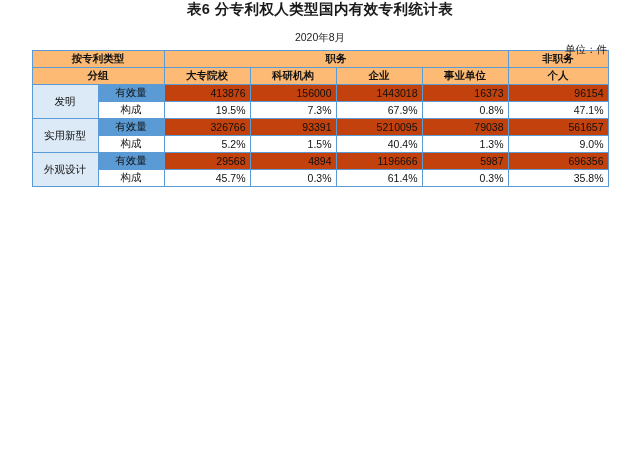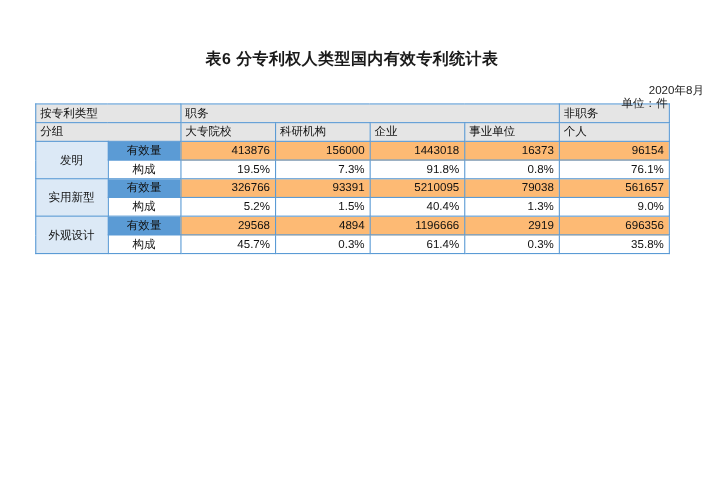--- a/index.html
+++ b/index.html
@@ -18,30 +18,29 @@
     position: relative;
     width: 640px;
     height: 452px;
     background: #ffffff;
   }
   .doc-title {
     text-align: center;
     font-size: 14.5px;
     font-weight: bold;
     color: #1a1a1a;
-    margin-top: 44px;
     letter-spacing: 0.4px;
   }
   .subtitle-row {
     position: relative;
     margin-top: 12px;
     height: 16px;
   }
   .period {
-    text-align: right;
+    text-align: center;
     font-size: 10.5px;
     color: #222;
   }
   .unit {
     position: absolute;
     right: 33px;
     top: 12px;
     font-size: 10.5px;
     color: #222;
   }
@@ -53,44 +52,44 @@
   }
   table.stat td {
     border: 1px solid #5b9bd5;
     font-size: 10.5px;
     color: #111;
     height: 17px;
     padding: 0 4px;
     box-sizing: border-box;
   }
   .hdr {
-    text-align: left;
-    font-weight: normal;
-    background: #e5e5e5;
+    text-align: center;
+    font-weight: bold;
+    background: #fdba74;
   }
   .rowlabel {
     text-align: center;
     background: #ffffff;
   }
   .sub-blue {
     background: #5b9bd5;
     color: #ffffff;
     text-align: center;
   }
   .sub-white {
     background: #ffffff;
     text-align: center;
     margin-left: 15px;
   }
   .num {
     text-align: right;
     padding-right: 5px;
   }
   .num-blue {
-    background: #fdba74;
+    background: #c2410c;
   }
   .lbl-light {
     background: #dce9f6;
   }
   .no-left { border-left: none; }
   .no-right { border-right: none; }
 </style>
 </head>
 <body>
 
@@ -134,23 +133,23 @@
         <td class="num num-blue">413876</td>
         <td class="num num-blue">156000</td>
         <td class="num num-blue">1443018</td>
         <td class="num num-blue">16373</td>
         <td class="num num-blue no-right">96154</td>
       </tr>
       <tr>
         <td class="sub-white">构成</td>
         <td class="num">19.5%</td>
         <td class="num">7.3%</td>
-        <td class="num">91.8%</td>
+        <td class="num">67.9%</td>
         <td class="num">0.8%</td>
-        <td class="num no-right">76.1%</td>
+        <td class="num no-right">47.1%</td>
       </tr>
 
       <tr>
         <td class="rowlabel lbl-light no-left" rowspan="2">实用新型</td>
         <td class="sub-blue">有效量</td>
         <td class="num num-blue">326766</td>
         <td class="num num-blue">93391</td>
         <td class="num num-blue">5210095</td>
         <td class="num num-blue">79038</td>
         <td class="num num-blue no-right">561657</td>
@@ -163,21 +162,21 @@
         <td class="num">1.3%</td>
         <td class="num no-right">9.0%</td>
       </tr>
 
       <tr>
         <td class="rowlabel lbl-light no-left" rowspan="2">外观设计</td>
         <td class="sub-blue">有效量</td>
         <td class="num num-blue">29568</td>
         <td class="num num-blue">4894</td>
         <td class="num num-blue">1196666</td>
-        <td class="num num-blue">2919</td>
+        <td class="num num-blue">5987</td>
         <td class="num num-blue no-right">696356</td>
       </tr>
       <tr>
         <td class="sub-white">构成</td>
         <td class="num">45.7%</td>
         <td class="num">0.3%</td>
         <td class="num">61.4%</td>
         <td class="num">0.3%</td>
         <td class="num no-right">35.8%</td>
       </tr>

